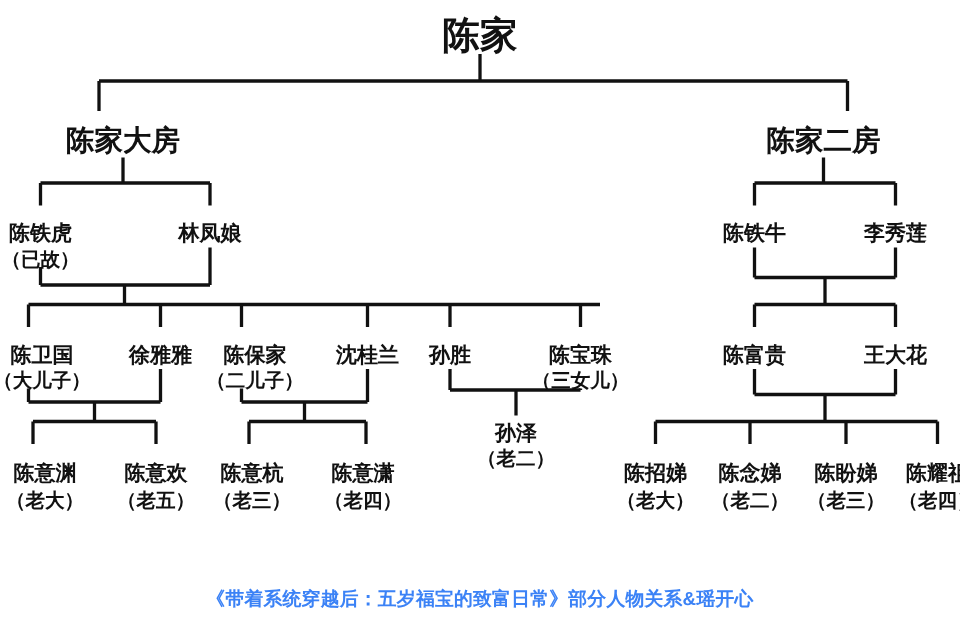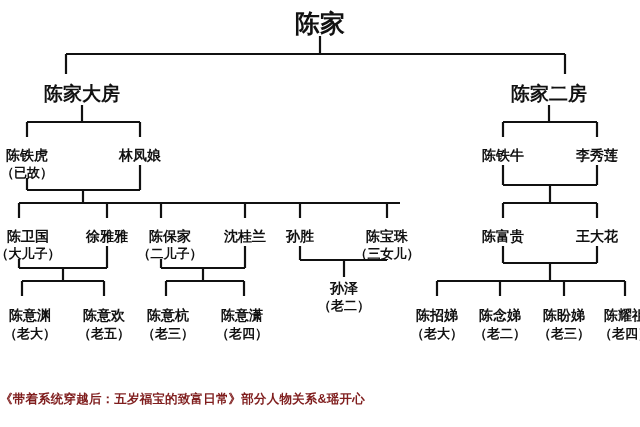--- a/index.html
+++ b/index.html
@@ -31,23 +31,24 @@
   }
   .root-label { font-size: 25px; }
   .branch-label { font-size: 19px; }
   .person-label { font-size: 14px; }
   .sub-label { font-size: 13px; }
   .caption {
     position: absolute;
     left: 0;
     right: 0;
     top: 391px;
+    text-align: center;
     font-size: 12.5px;
     font-weight: bold;
-    color: #7f1d1d;
+    color: #3b82f6;
     letter-spacing: 0.2px;
     font-family: "Liberation Sans", "DejaVu Sans", sans-serif;
   }
   .link {
     stroke: #111111;
     stroke-width: 2.2;
     fill: none;
     stroke-linecap: butt;
   }
 </style>

